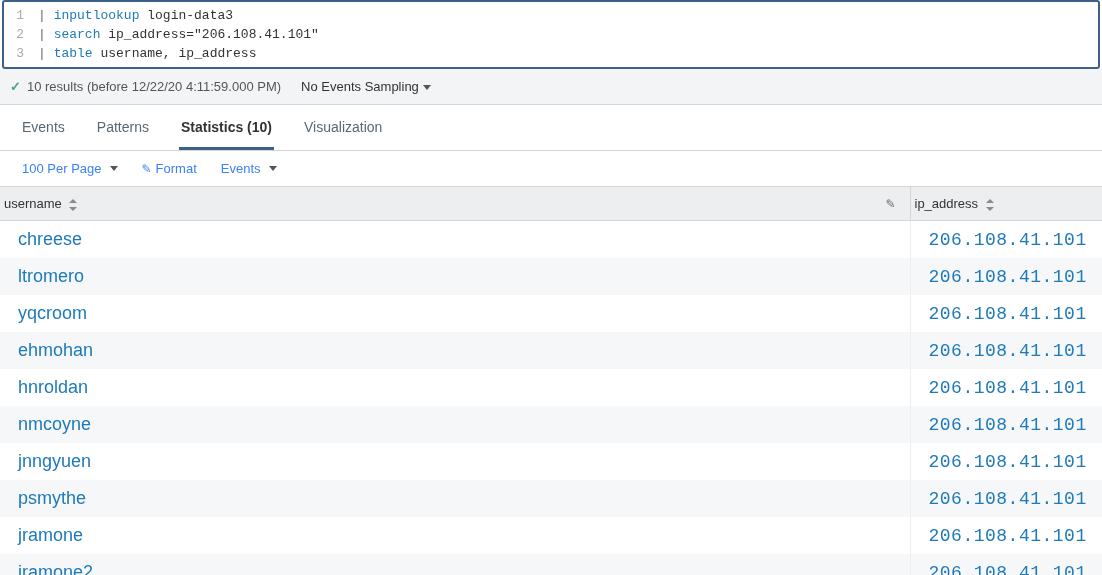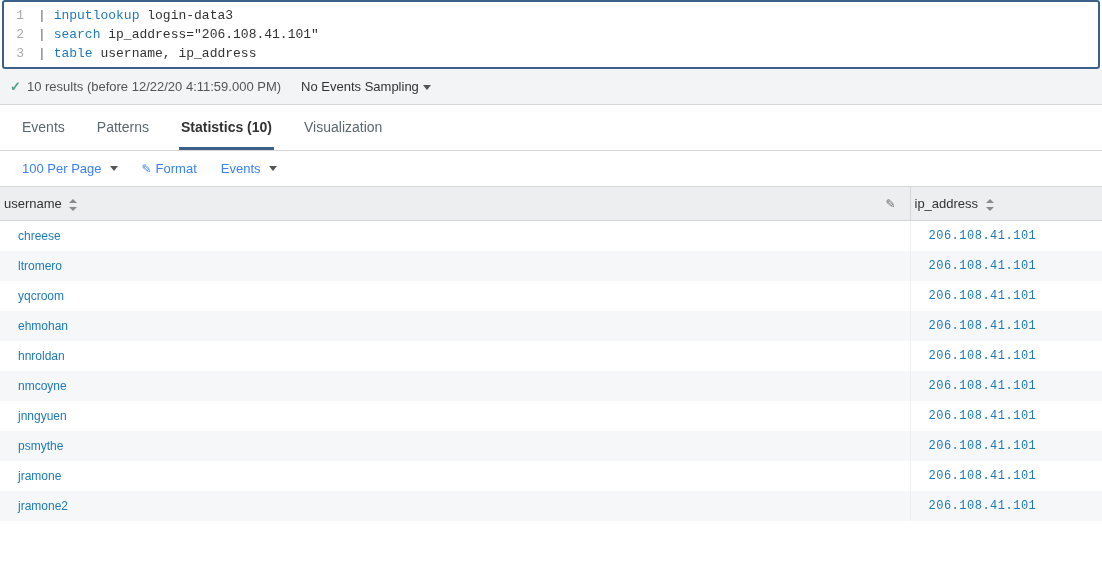--- a/index.html
+++ b/index.html
@@ -135,21 +135,21 @@
     position: absolute;
     right: 14px;
     top: 50%;
     transform: translateY(-50%);
     color: #6b6b6b;
     font-size: 12px;
   }
   table.results tbody tr:nth-child(even) td { background: #f5f7f8; }
   table.results tbody td {
     padding: 8px 18px;
-    font-size: 12px;
+    font-size: 18px;
     vertical-align: middle;
   }
   table.results tbody td + td { border-left: 1px solid #eee; }
   .link-cell { color: #1e7ab8; cursor: pointer; }
   .ip-cell {
     color: #1e7ab8;
     font-family: "Consolas","Menlo","Courier New",monospace;
     letter-spacing: 0.5px;
   }
 </style>

